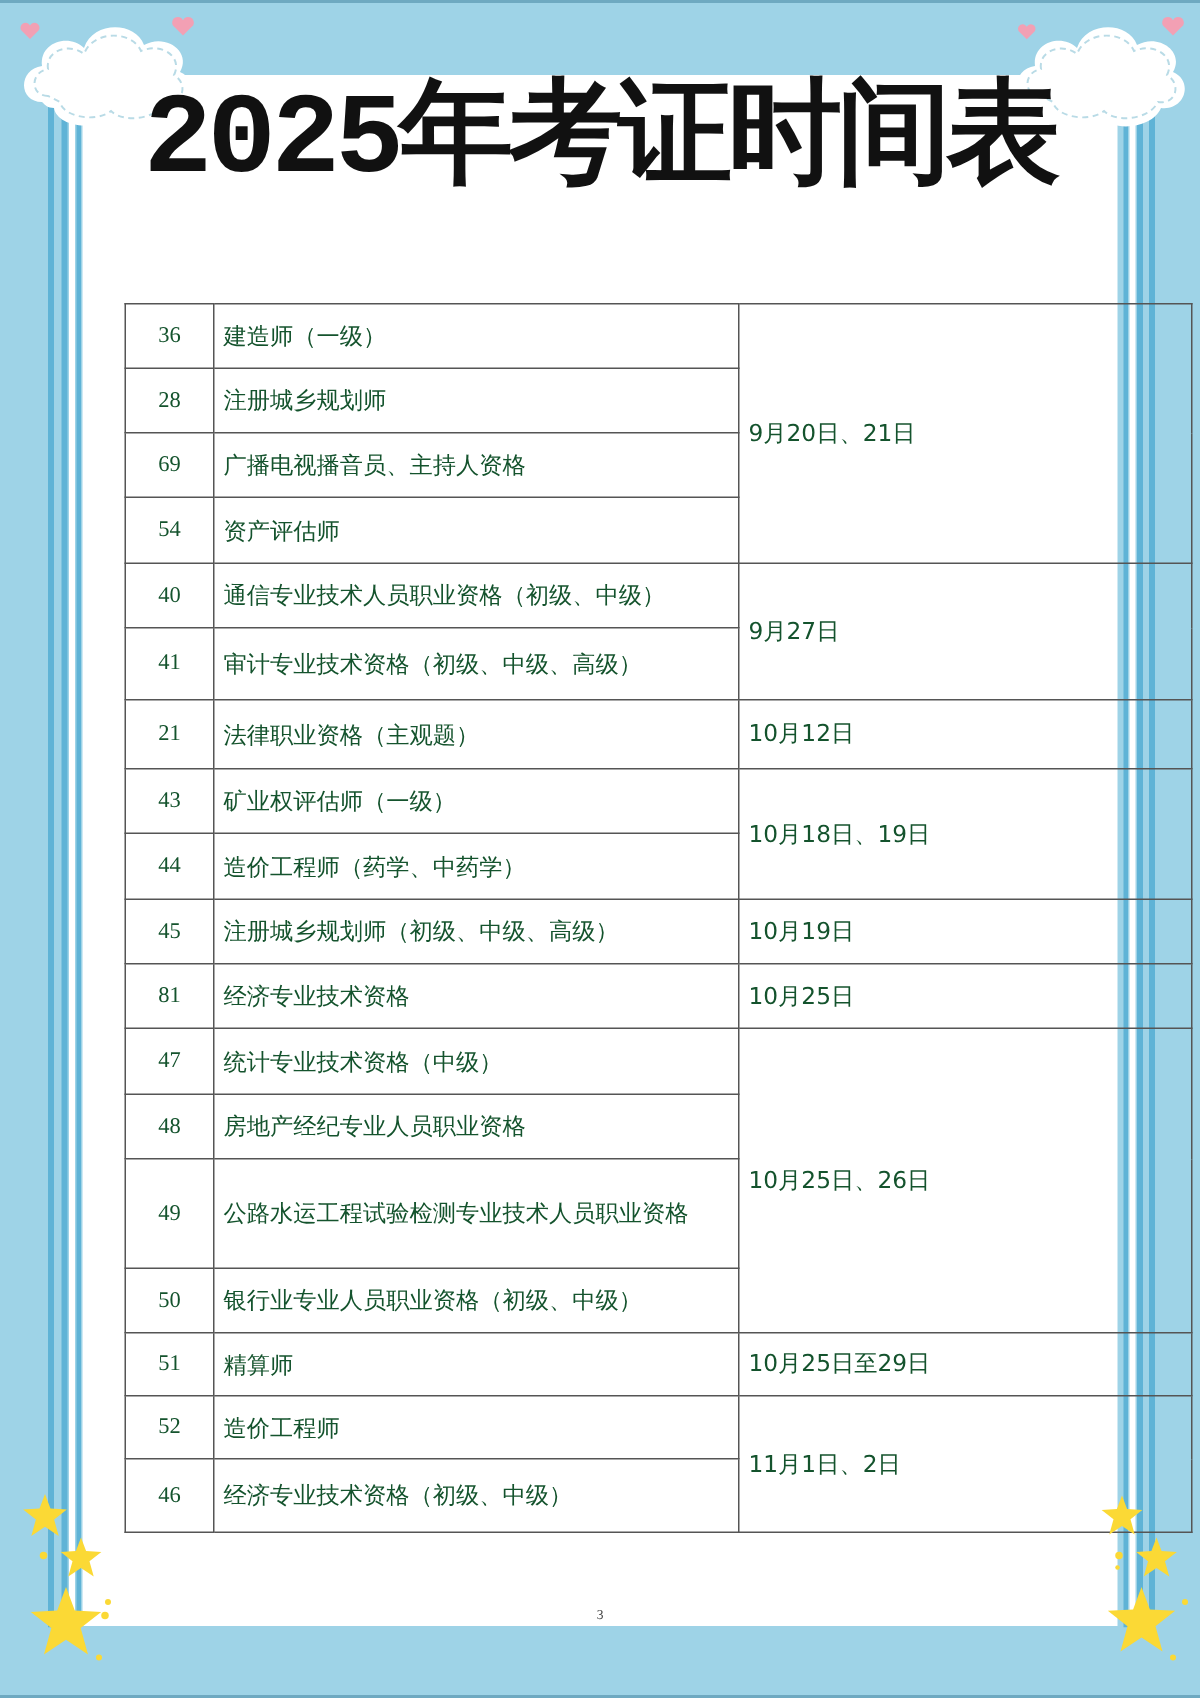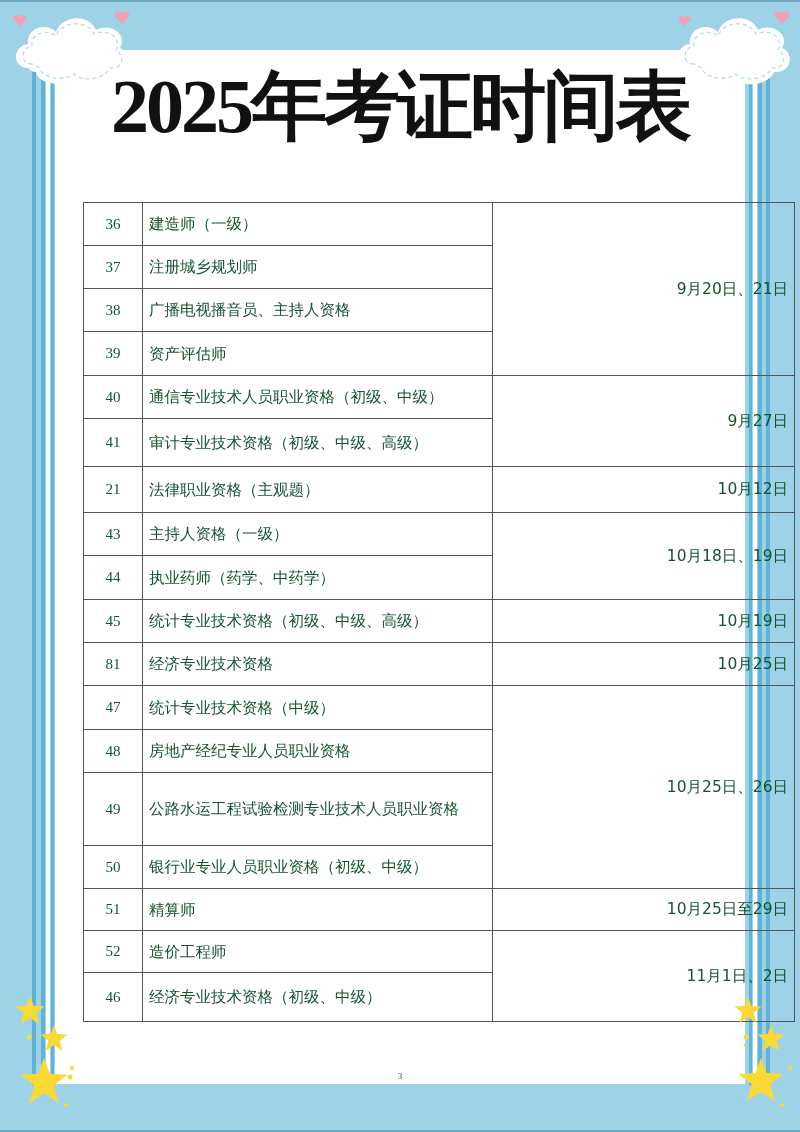--- a/index.html
+++ b/index.html
@@ -1,24 +1,24 @@
 <!DOCTYPE html>
 <html><head>
 <meta charset="utf-8">
 <style>
   html, body { margin:0; padding:0; }
   body { width:800px; height:1132px; position:relative; overflow:hidden; background:#9ed3e7; font-family:"DejaVu Serif","Liberation Serif",serif; }
   .page { position:absolute; left:55px; top:50px; width:690px; height:1034px; background:#ffffff; }
   .stripe { position:absolute; top:60px; bottom:1085px; width:4px; }
-  .title { position:absolute; left:0; top:68px; width:800px; text-align:center; font-family:Liberation Serif, serif; font-weight:bold; font-size:76px; letter-spacing:-3px; color:#111; line-height:1; }
+  .title { position:absolute; left:0; top:56px; width:800px; text-align:center; font-family:Liberation Mono, monospace; font-weight:bold; font-size:76px; letter-spacing:-3px; color:#111; line-height:1; }
   table.sched { position:absolute; left:83px; top:202px; width:712px; border-collapse:collapse; font-family:"DejaVu Sans","Liberation Sans",sans-serif; font-size:15.5px; color:#14532d; }
   table.sched td { border:1.3px solid #555; padding:0 6px; vertical-align:middle; }
   td.num { width:46px; text-align:center; font-family:"Liberation Serif","DejaVu Serif",serif; font-size:15px; }
   td.name { width:337px; line-height:34px; }
-  td.date { padding-left:8px;text-align:right; }
+  td.date { padding-left:8px; }
   .pagenum { position:absolute; left:0; width:800px; top:1071px; text-align:center; font-size:9px; color:#444; font-family:"Liberation Serif",serif; }
   .bottomband { position:absolute; left:0; top:1085px; width:800px; height:47px; background:#9ed3e7; }
   .edge { position:absolute; left:0; width:800px; height:2px; background:#6ea9c1; }
   svg.deco { position:absolute; overflow:visible; }
 </style>
 </head>
 <body>
 
 <div class="edge" style="top:0;"></div>
 
@@ -59,57 +59,57 @@
 <div class="title">2025年考证时间表</div>
 
 <table class="sched">
   <tbody>
       <tr style="height:43px">
     <td class="num">36</td>
     <td class="name">建造师（一级）</td>
     <td class="date" rowspan="4">9月20日、21日</td>
   </tr>
   <tr style="height:43px">
-    <td class="num">37</td>
+    <td class="num">28</td>
     <td class="name">注册城乡规划师</td>
   </tr>
   <tr style="height:43px">
-    <td class="num">38</td>
+    <td class="num">69</td>
     <td class="name">广播电视播音员、主持人资格</td>
   </tr>
   <tr style="height:44px">
-    <td class="num">39</td>
+    <td class="num">54</td>
     <td class="name">资产评估师</td>
   </tr>
   <tr style="height:43px">
     <td class="num">40</td>
     <td class="name">通信专业技术人员职业资格（初级、中级）</td>
     <td class="date" rowspan="2">9月27日</td>
   </tr>
   <tr style="height:48px">
     <td class="num">41</td>
     <td class="name">审计专业技术资格（初级、中级、高级）</td>
   </tr>
   <tr style="height:46px">
     <td class="num">21</td>
     <td class="name">法律职业资格（主观题）</td>
     <td class="date">10月12日</td>
   </tr>
   <tr style="height:43px">
     <td class="num">43</td>
-    <td class="name">主持人资格（一级）</td>
+    <td class="name">矿业权评估师（一级）</td>
     <td class="date" rowspan="2">10月18日、19日</td>
   </tr>
   <tr style="height:44px">
     <td class="num">44</td>
-    <td class="name">执业药师（药学、中药学）</td>
+    <td class="name">造价工程师（药学、中药学）</td>
   </tr>
   <tr style="height:43px">
     <td class="num">45</td>
-    <td class="name">统计专业技术资格（初级、中级、高级）</td>
+    <td class="name">注册城乡规划师（初级、中级、高级）</td>
     <td class="date">10月19日</td>
   </tr>
   <tr style="height:43px">
     <td class="num">81</td>
     <td class="name">经济专业技术资格</td>
     <td class="date">10月25日</td>
   </tr>
   <tr style="height:44px">
     <td class="num">47</td>
     <td class="name">统计专业技术资格（中级）</td>

